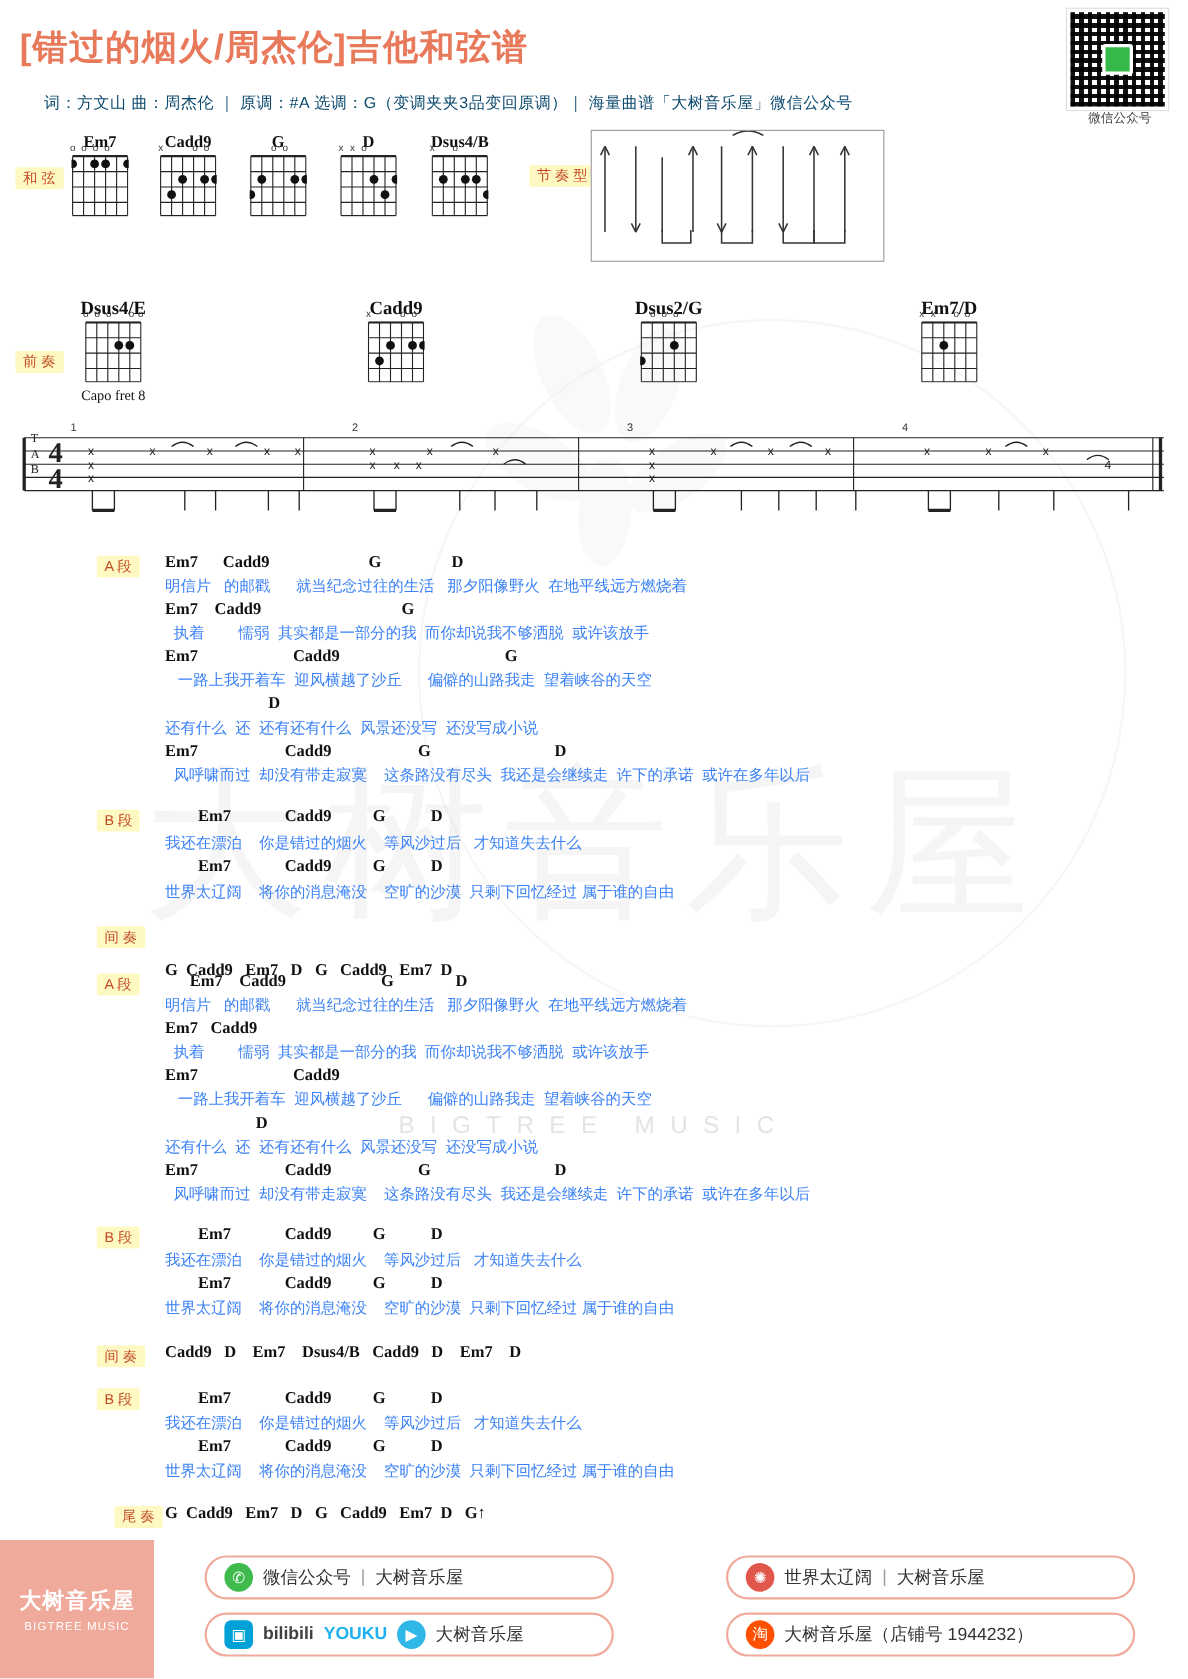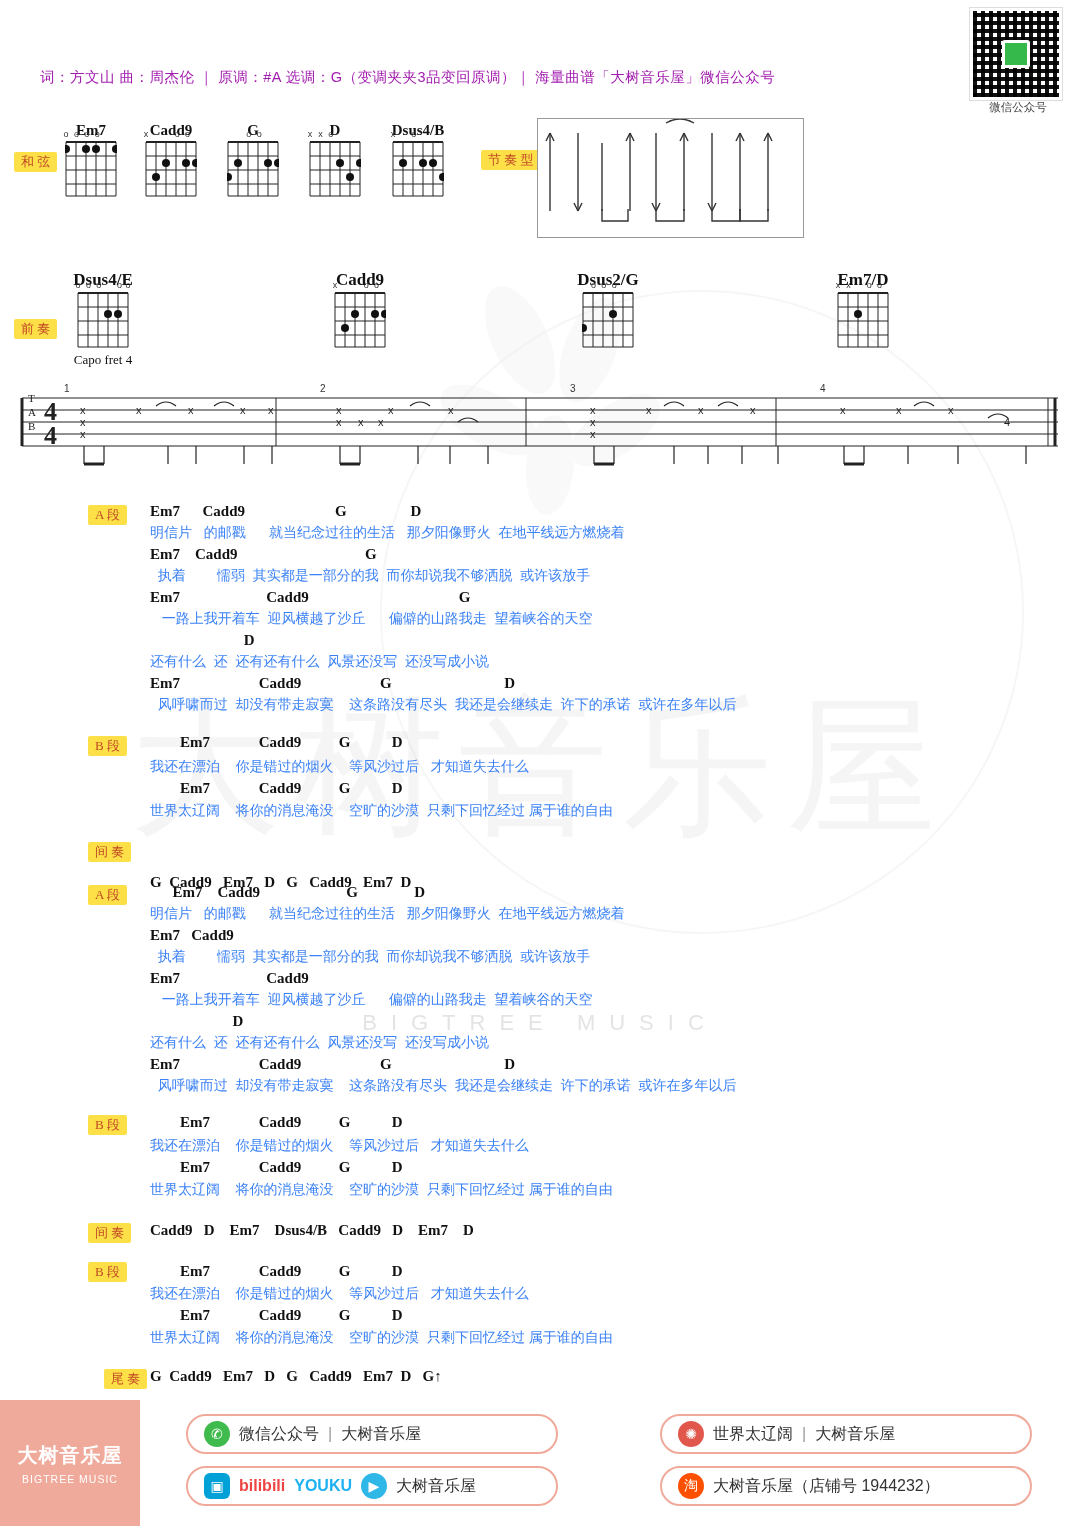--- a/index.html
+++ b/index.html
@@ -34,22 +34,22 @@
   }
   .wm-petals{position:absolute;left:400px;top:280px;opacity:.35;}
 
   
   .title{
     position:absolute;left:18px;top:22px;
     font-size:32px;font-weight:bold;color:#e8795a;
     letter-spacing:1px;
   }
   .subtitle{
-    position:absolute;left:40px;top:68px;
-    font-size:14.5px;color:#a21caf;letter-spacing:.5px;
+    position:absolute;left:40px;top:84px;
+    font-size:14.5px;color:#0c4a6e;letter-spacing:.5px;
   }
   .qr{
     position:absolute;right:18px;top:8px;width:86px;height:86px;
     background:
       repeating-linear-gradient(0deg,#111 0 4px,#fff 4px 8px),
       repeating-linear-gradient(90deg,#111 0 4px,#fff 4px 8px);
     background-blend-mode:multiply;
     border:3px solid #fff;
     box-shadow:0 0 0 1px #ddd;
   }
@@ -58,23 +58,23 @@
     width:22px;height:22px;background:#35b94a;border:3px solid #fff;border-radius:3px;
   }
   .qr-label{
     position:absolute;right:16px;top:100px;width:92px;text-align:center;
     font-size:11.5px;color:#444;
   }
 
   
   .tag{
     position:absolute;
-    background:#fde047;color:#c24a27;
+    background:#fef9c3;color:#c24a27;
     font-size:13px;padding:3px 7px;border-radius:2px;
-    line-height:1.1;white-space:nowrap;font-family:Liberation Serif, serif;
+    line-height:1.1;white-space:nowrap;
   }
 
   
   .chord{position:absolute;text-align:center;}
   .chord .cname{font-size:15px;font-weight:bold;color:#111;margin-bottom:2px;font-family:"Liberation Serif",serif;}
   .chord .cname.big{font-size:17px;font-family:Liberation Serif, serif;}
   .grid{position:relative;margin:0 auto;}
   .marks{position:absolute;left:0;top:-11px;width:100%;height:11px;}
   .mark{position:absolute;font-size:9px;line-height:9px;color:#333;transform:translateX(-50%);}
   .capo{font-size:13px;color:#111;margin-top:4px;font-family:"Liberation Serif",serif;}
@@ -128,20 +128,21 @@
       <ellipse cx="90" cy="140" rx="26" ry="55" transform="rotate(-60 90 140)"></ellipse>
       <ellipse cx="215" cy="150" rx="25" ry="52" transform="rotate(55 215 150)"></ellipse>
       <ellipse cx="150" cy="185" rx="24" ry="50" transform="rotate(5 150 185)"></ellipse>
     </g>
   </svg>
   <div class="watermark">
     <div class="wm-text">大树音乐屋</div>
   </div>
   <div class="wm-sub">BIGTREE MUSIC</div>
 
+  <div class="title">[错过的烟火/周杰伦]吉他和弦谱</div>
   <div class="subtitle">词：方文山  曲：周杰伦 ｜ 原调：#A  选调：G（变调夹夹3品变回原调）｜  海量曲谱「大树音乐屋」微信公众号</div>
   <div class="qr">
       <div class="qr-inner"></div>
     </div>
   <div class="qr-label">微信公众号</div>
 
   <div class="tag" style="left:14px;top:152px;">和 弦</div>
   <div class="tag" style="left:481px;top:150px;">节 奏 型</div>
   <div class="tag" style="left:14px;top:319px;">前 奏</div>
 
@@ -357,21 +358,21 @@
           </g>
       </svg>
       <div class="marks">
         <span class="mark" style="left:2%;">o</span>
           <span class="mark" style="left:22%;">o</span>
         <span class="mark" style="left:42%;">o</span>
           <span class="mark" style="left:82%;">o</span>
           <span class="mark" style="left:98%;">o</span>
       </div>
     </div>
-    <div class="capo">Capo fret 4</div>
+    <div class="capo">Capo fret 8</div>
   </div>
 
   <div class="chord" style="left:305px;top:270px;width:110px;">
     <div class="cname big">Cadd9</div>
     <div class="grid" style="width:52px;height:56px;">
       <svg width="52" height="56">
         <g stroke="#222" stroke-width="1" fill="none">
           <line x1="1" y1="1" x2="51" y2="1" stroke-width="2"></line>
           <line x1="1" y1="15" x2="51" y2="15"></line>
             <line x1="1" y1="29" x2="51" y2="29"></line>
@@ -619,21 +620,21 @@
 
     <div class="pill" style="left:660px;top:14px;width:372px;">
       <span class="badge b-weibo">✺</span>
       <span>世界太辽阔</span>
       <span class="sep">|</span>
       <span>大树音乐屋</span>
     </div>
 
     <div class="pill" style="left:186px;top:66px;width:372px;">
       <span class="badge b-bili">▣</span>
-      <span style="color:#ef4444;font-weight:bold;">bilibili</span>
+      <span style="color:#404040;font-weight:bold;">bilibili</span>
       <span style="color:#1db1f1;font-weight:bold;">YOUKU</span>
       <span class="badge b-play">▶</span>
       <span>大树音乐屋</span>
     </div>
 
     <div class="pill" style="left:660px;top:66px;width:372px;">
       <span class="badge b-taobao">淘</span>
       <span>大树音乐屋（店铺号 1944232）</span>
     </div>
   </div>

